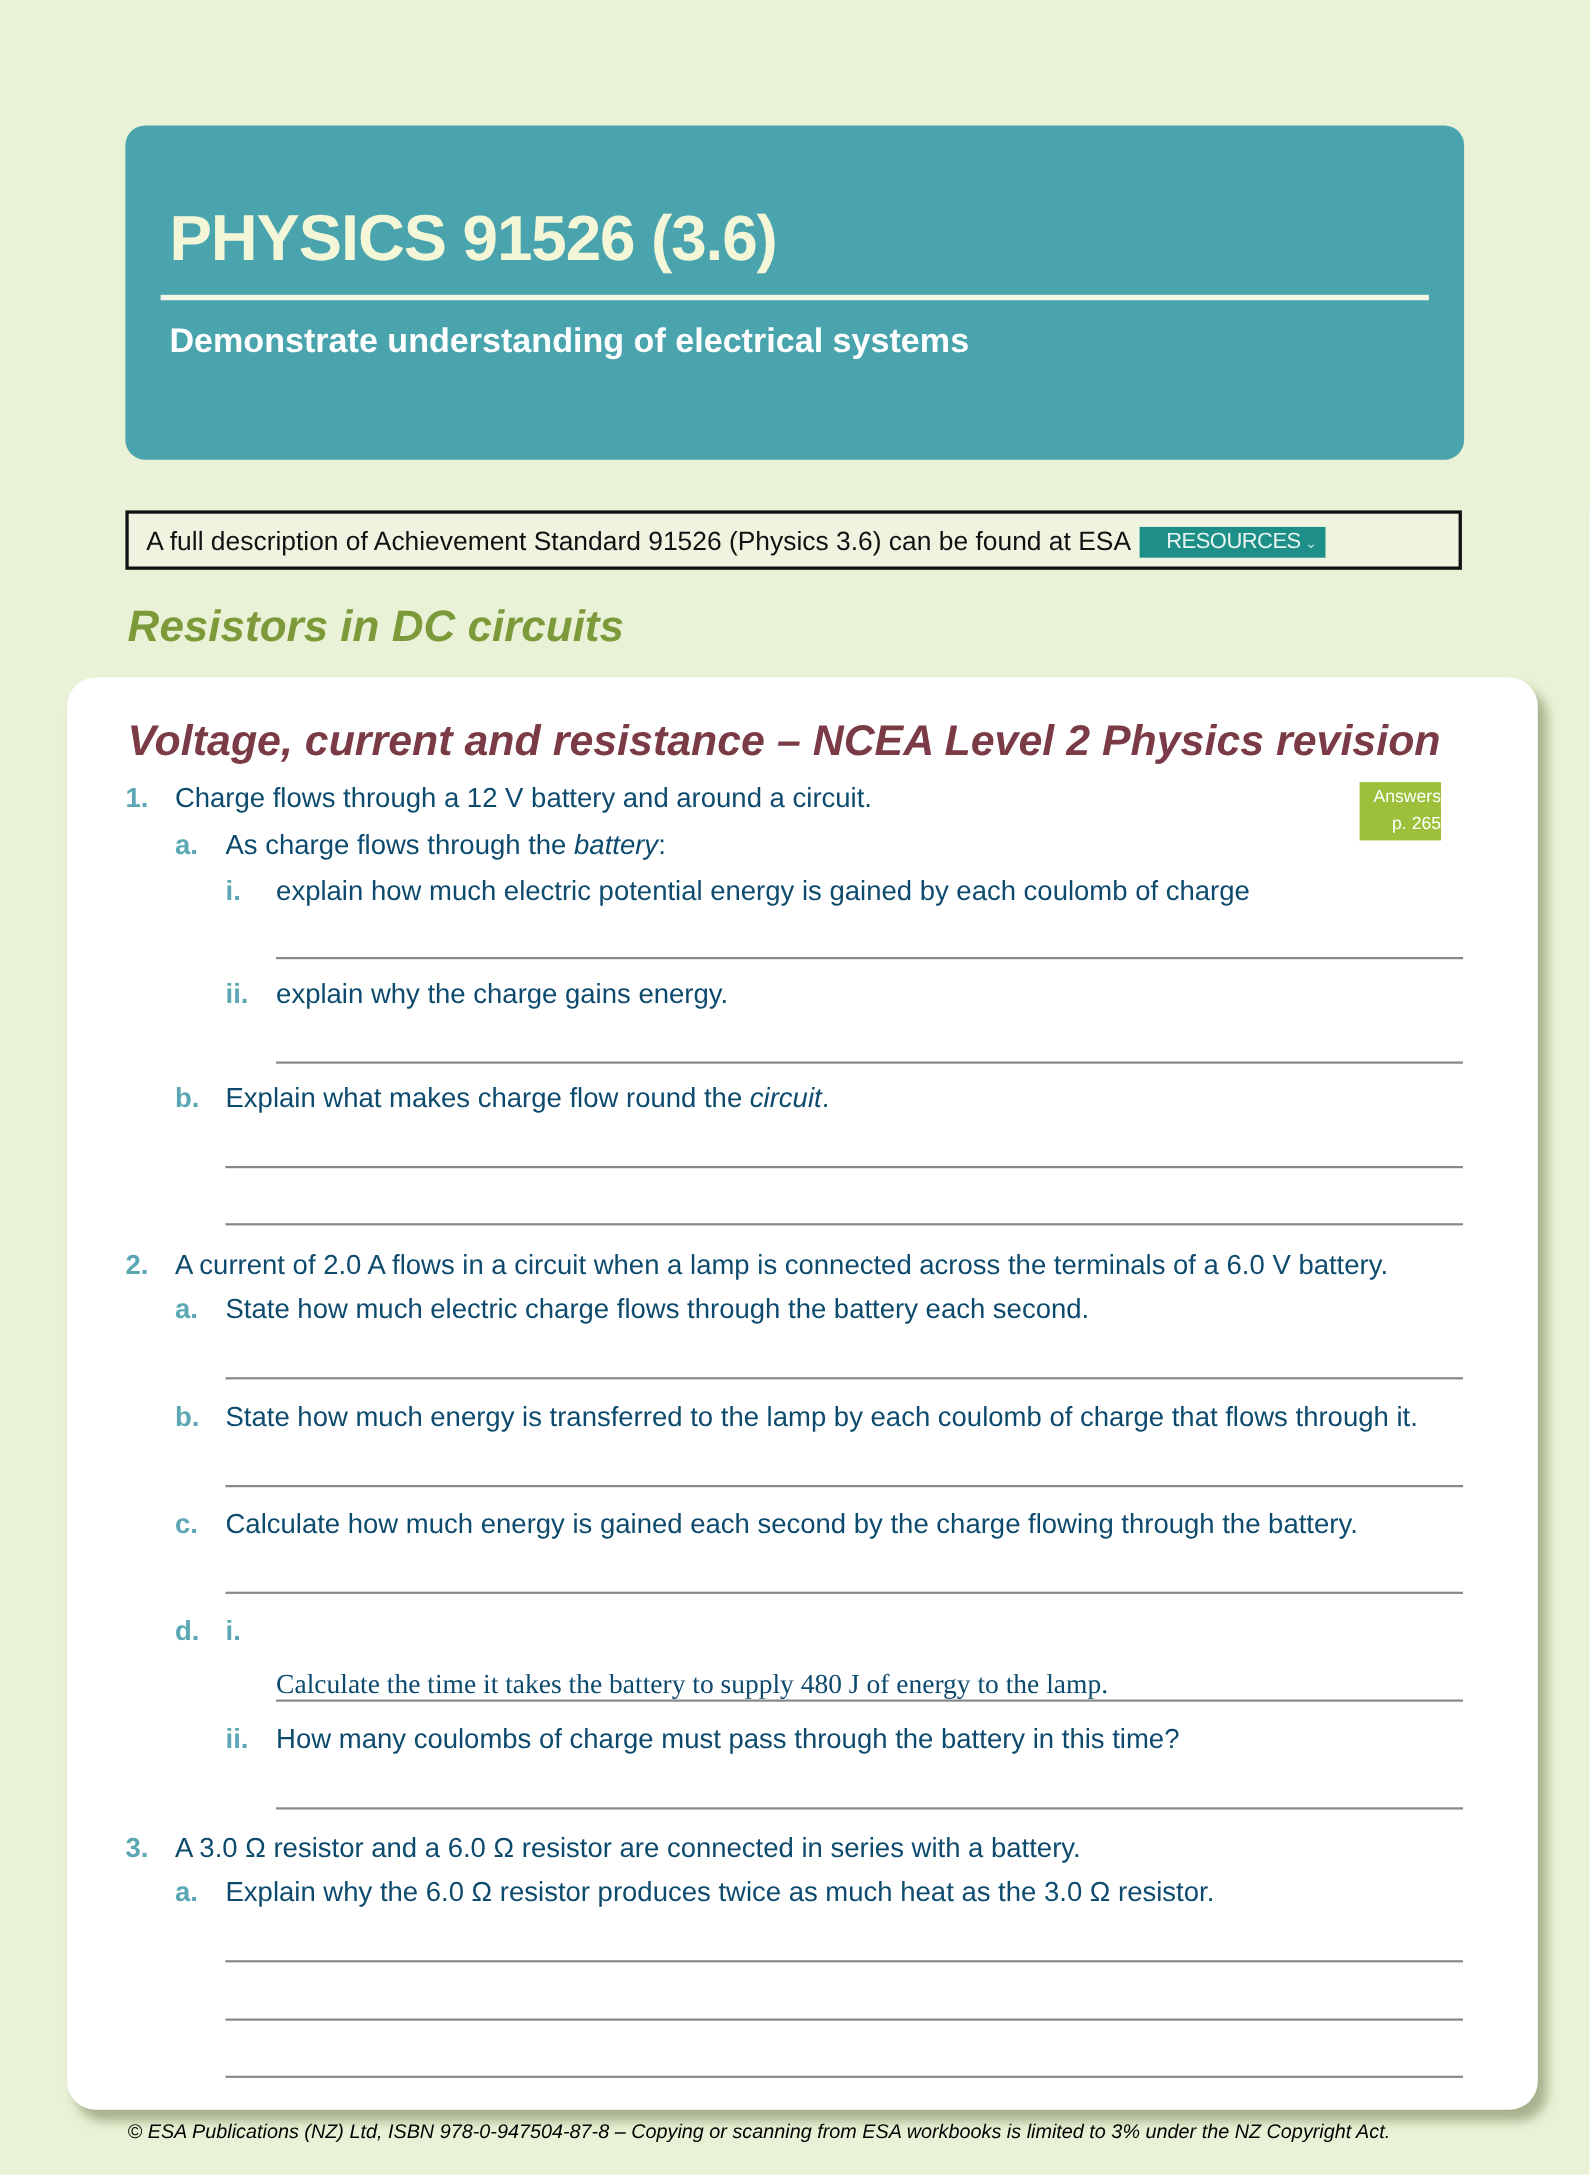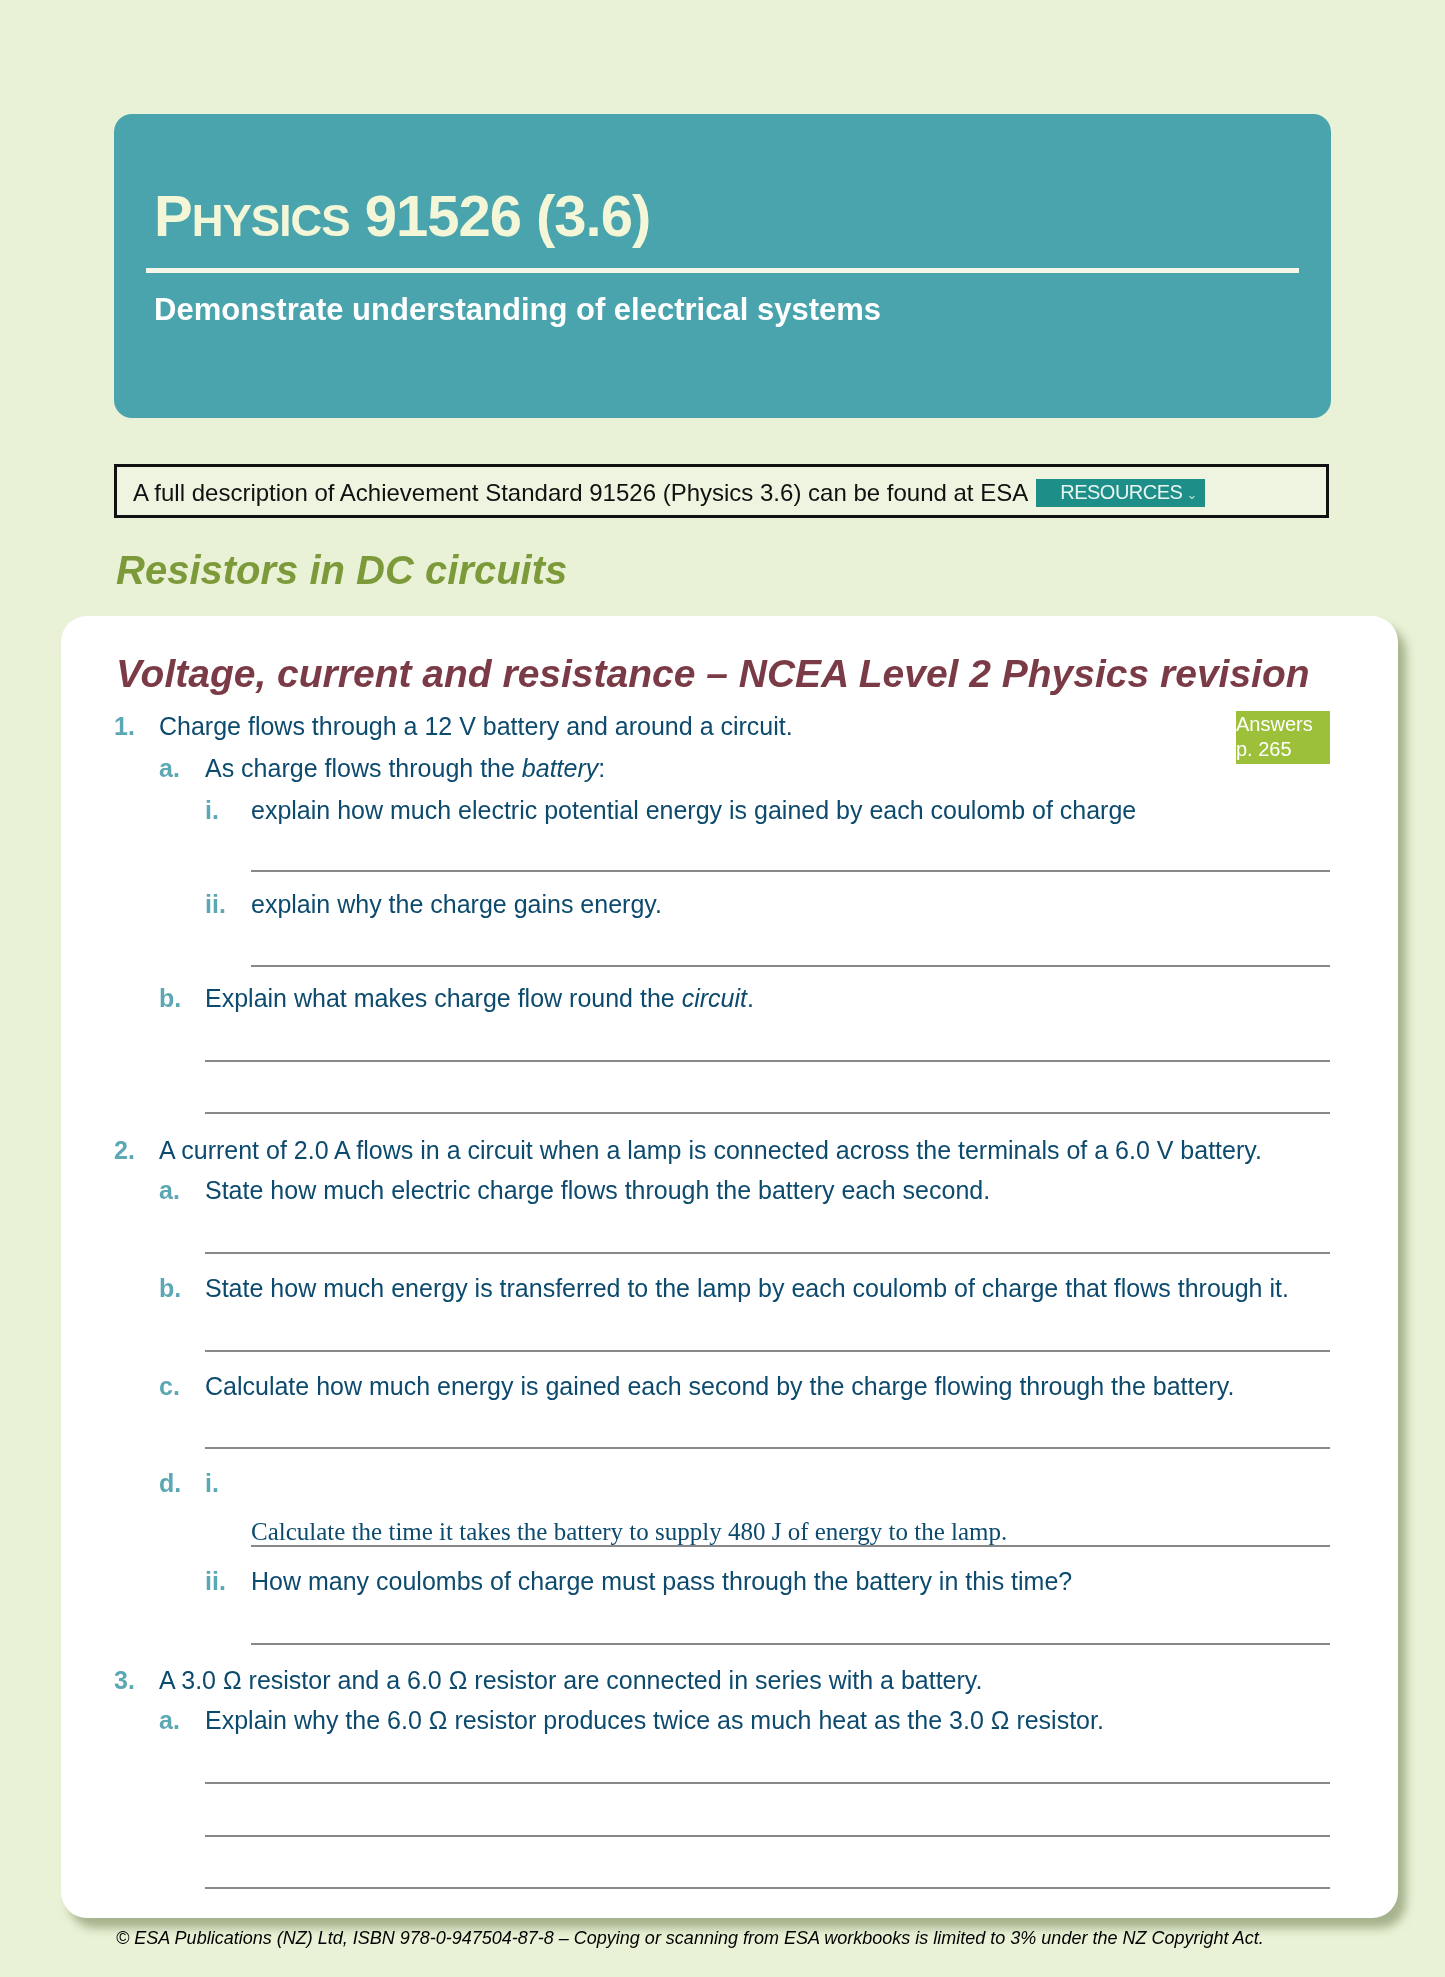--- a/index.html
+++ b/index.html
@@ -1,30 +1,30 @@
 <!DOCTYPE html>
 <html><head>
 <meta charset="utf-8">
 <style>
   html,body{margin:0;padding:0;}
   body{width:1445px;height:1977px;background:#e9f2d6;position:relative;overflow:hidden;font-family:"Liberation Sans",sans-serif;}
   .header{position:absolute;left:114px;top:114px;width:1217px;height:304px;background:#4aa4ad;border-radius:18px;}
   .header .title{position:absolute;left:40px;top:68px;color:#f4f6d8;font-weight:bold;font-size:58px;letter-spacing:-1px;}
-  .header .title .sc{font-size:44px;}
+  .header .title .sc{font-size:59px;}
   .header .assess{position:absolute;right:42px;top:70px;color:#fff;font-weight:bold;font-size:26px;text-align:right;line-height:37px;}
   .header .rule{position:absolute;left:32px;right:32px;top:154px;height:5px;background:#f4f6e8;}
   .header .subtitle{position:absolute;left:40px;top:178px;color:#fff;font-weight:bold;font-size:31px;}
   .descbox{position:absolute;left:114px;top:464px;width:1215px;height:54px;border:3px solid #111;background:#eef4e0;box-sizing:border-box;}
   .descbox .txt{position:absolute;left:16px;top:12px;font-size:24px;color:#111;}
   .res-badge{display:inline-block;background:#1e8f88;color:#e8f4f0;font-weight:normal;font-size:20px;padding:2px 8px 3px 24px;margin-left:8px;vertical-align:2px;letter-spacing:-0.5px;}
   .res-badge .chev{font-size:13px;color:#bfe3dd;margin-left:4px;}
   .section-title{position:absolute;left:116px;top:548px;color:#7d9a3a;font-weight:bold;font-style:italic;font-size:40px;}
   .card{position:absolute;left:61px;top:616px;width:1337px;height:1302px;background:#fff;border-radius:26px;box-shadow:8px 10px 10px rgba(110,125,80,0.55);}
   .q-heading{position:absolute;left:116px;top:652px;color:#7a3a46;font-weight:bold;font-style:italic;font-size:39px;white-space:nowrap;}
-  .answers{position:absolute;left:1236px;top:711px;width:94px;height:53px;background:#9cc03a;color:#fff;font-size:20px;text-align:left;line-height:25px;padding-top:1px;box-sizing:border-box;}
+  .answers{position:absolute;left:1236px;top:711px;width:74px;height:53px;background:#9cc03a;color:#fff;font-size:16px;text-align:right;line-height:25px;padding-top:1px;box-sizing:border-box;}
   .line-text{position:absolute;font-size:25px;color:#0c4a6e;white-space:nowrap;}
   .num{position:absolute;font-size:25px;color:#5ba8b4;font-weight:bold;}
   .ans-line{position:absolute;height:2px;background:#888;right:115px;}
   .footer{position:absolute;left:116px;top:1928px;font-size:18px;font-style:italic;color:#000000;white-space:nowrap;}
 </style>
 </head>
 <body>
 
 <div class="header">
   <div class="title">

